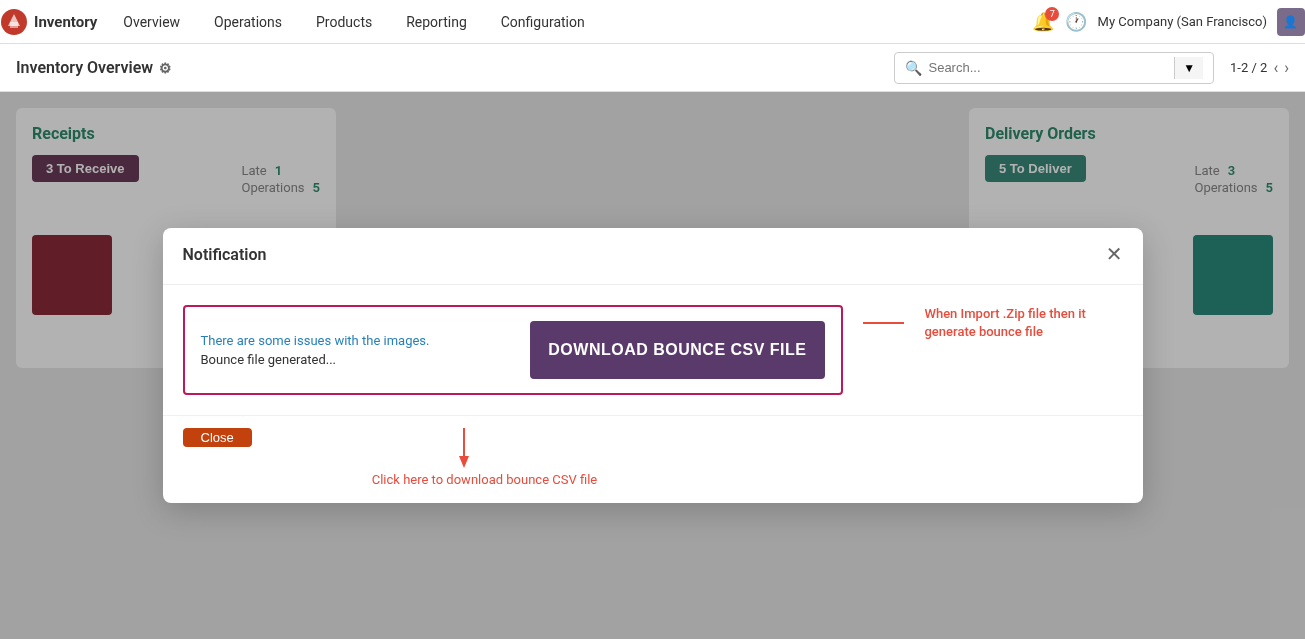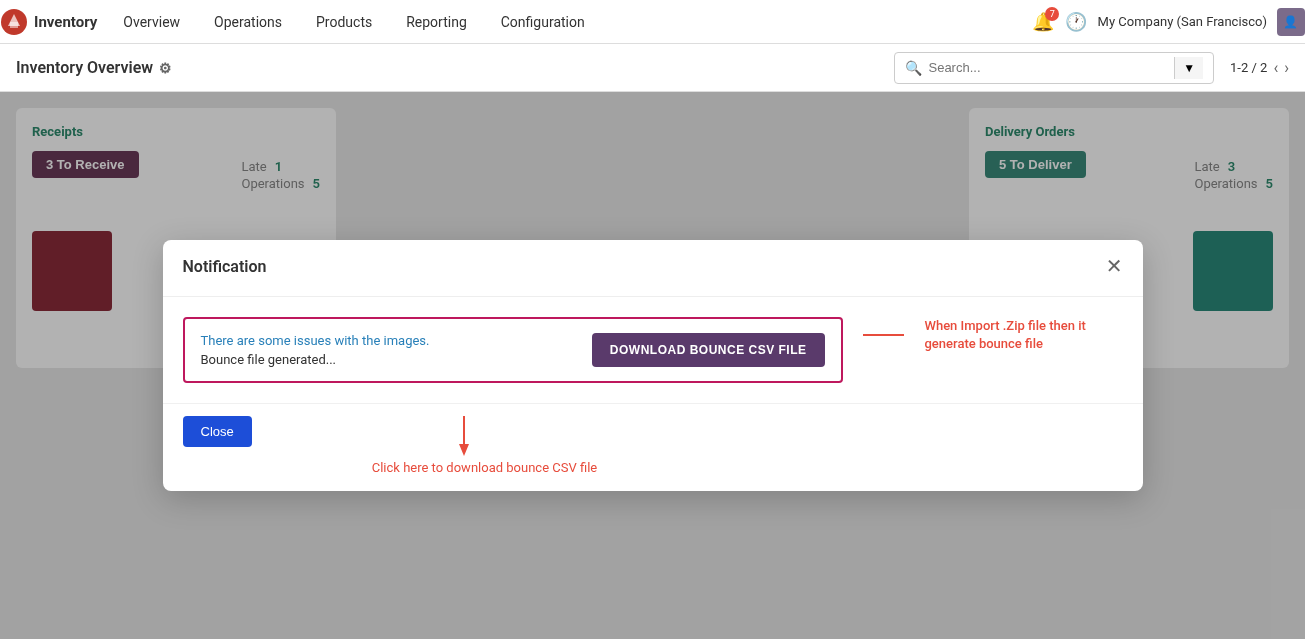--- a/index.html
+++ b/index.html
@@ -150,21 +150,21 @@
     
     .kanban-card {
       background: #fff;
       border-radius: 6px;
       width: 320px;
       padding: 16px;
       height: 260px;
       flex-shrink: 0;
     }
     .card-title {
-      font-size: 13px;
+      font-size: 16px;
       font-weight: 700;
       color: #2e8b6e;
       margin-bottom: 12px;
     }
     .card-title.receipts { color: #2e8b6e; }
     .card-title.delivery { color: #2e8b6e; }
     .receive-btn {
       background: #6b3a5a;
       color: #fff;
       border: none;
@@ -279,22 +279,22 @@
     }
     .notification-text .line1 {
       color: #2980b9;
       margin-bottom: 4px;
     }
     .download-btn {
       background: #5a3a6b;
       color: #fff;
       border: none;
       border-radius: 4px;
-      padding: 10px 18px;
-      font-size: 12px;
+      padding: 20px 18px;
+      font-size: 16px;
       font-weight: 700;
       cursor: pointer;
       white-space: nowrap;
       letter-spacing: 0.5px;
     }
     .annotation-right {
       display: flex;
       flex-direction: column;
       align-items: flex-start;
       justify-content: center;
@@ -309,25 +309,25 @@
     }
     .modal-footer {
       padding: 12px 20px 16px;
       display: flex;
       align-items: flex-start;
       gap: 20px;
       border-top: 1px solid #f0f0f0;
       position: relative;
     }
     .close-btn {
-      background: #1d4ed8;
-      color: #fff;
-      border: none;
-      border-radius: 4px;
-      padding: 8px 18px;
+      background: #c2410c;
+      color: #fff;
+      border: none;
+      border-radius: 4px;
+      padding: 2px 18px;
       font-size: 13px;
       cursor: pointer;
     }
     .annotation-bottom {
       font-size: 13px;
       color: #e74c3c;
       margin-top: 4px;
       padding-left: 40px;
     }
   </style>

